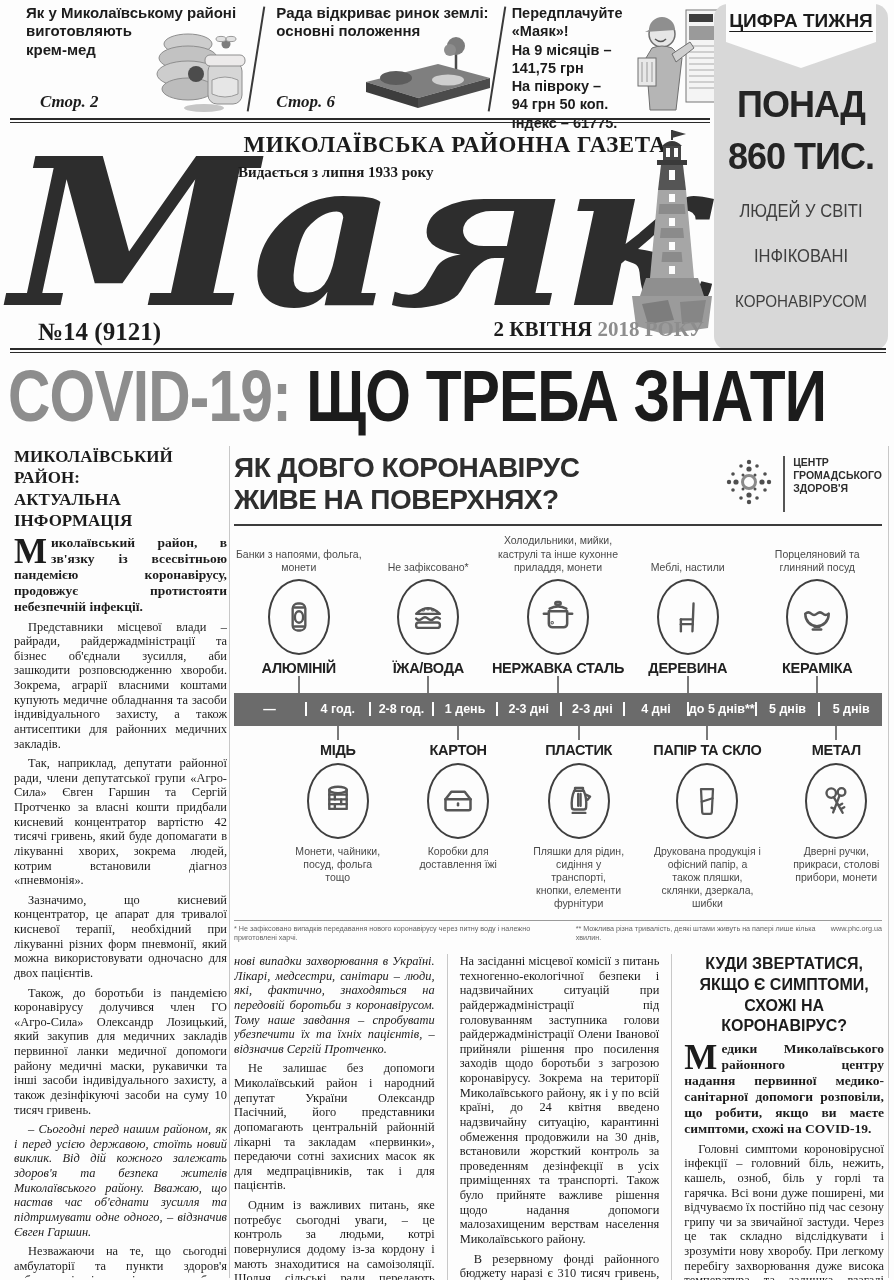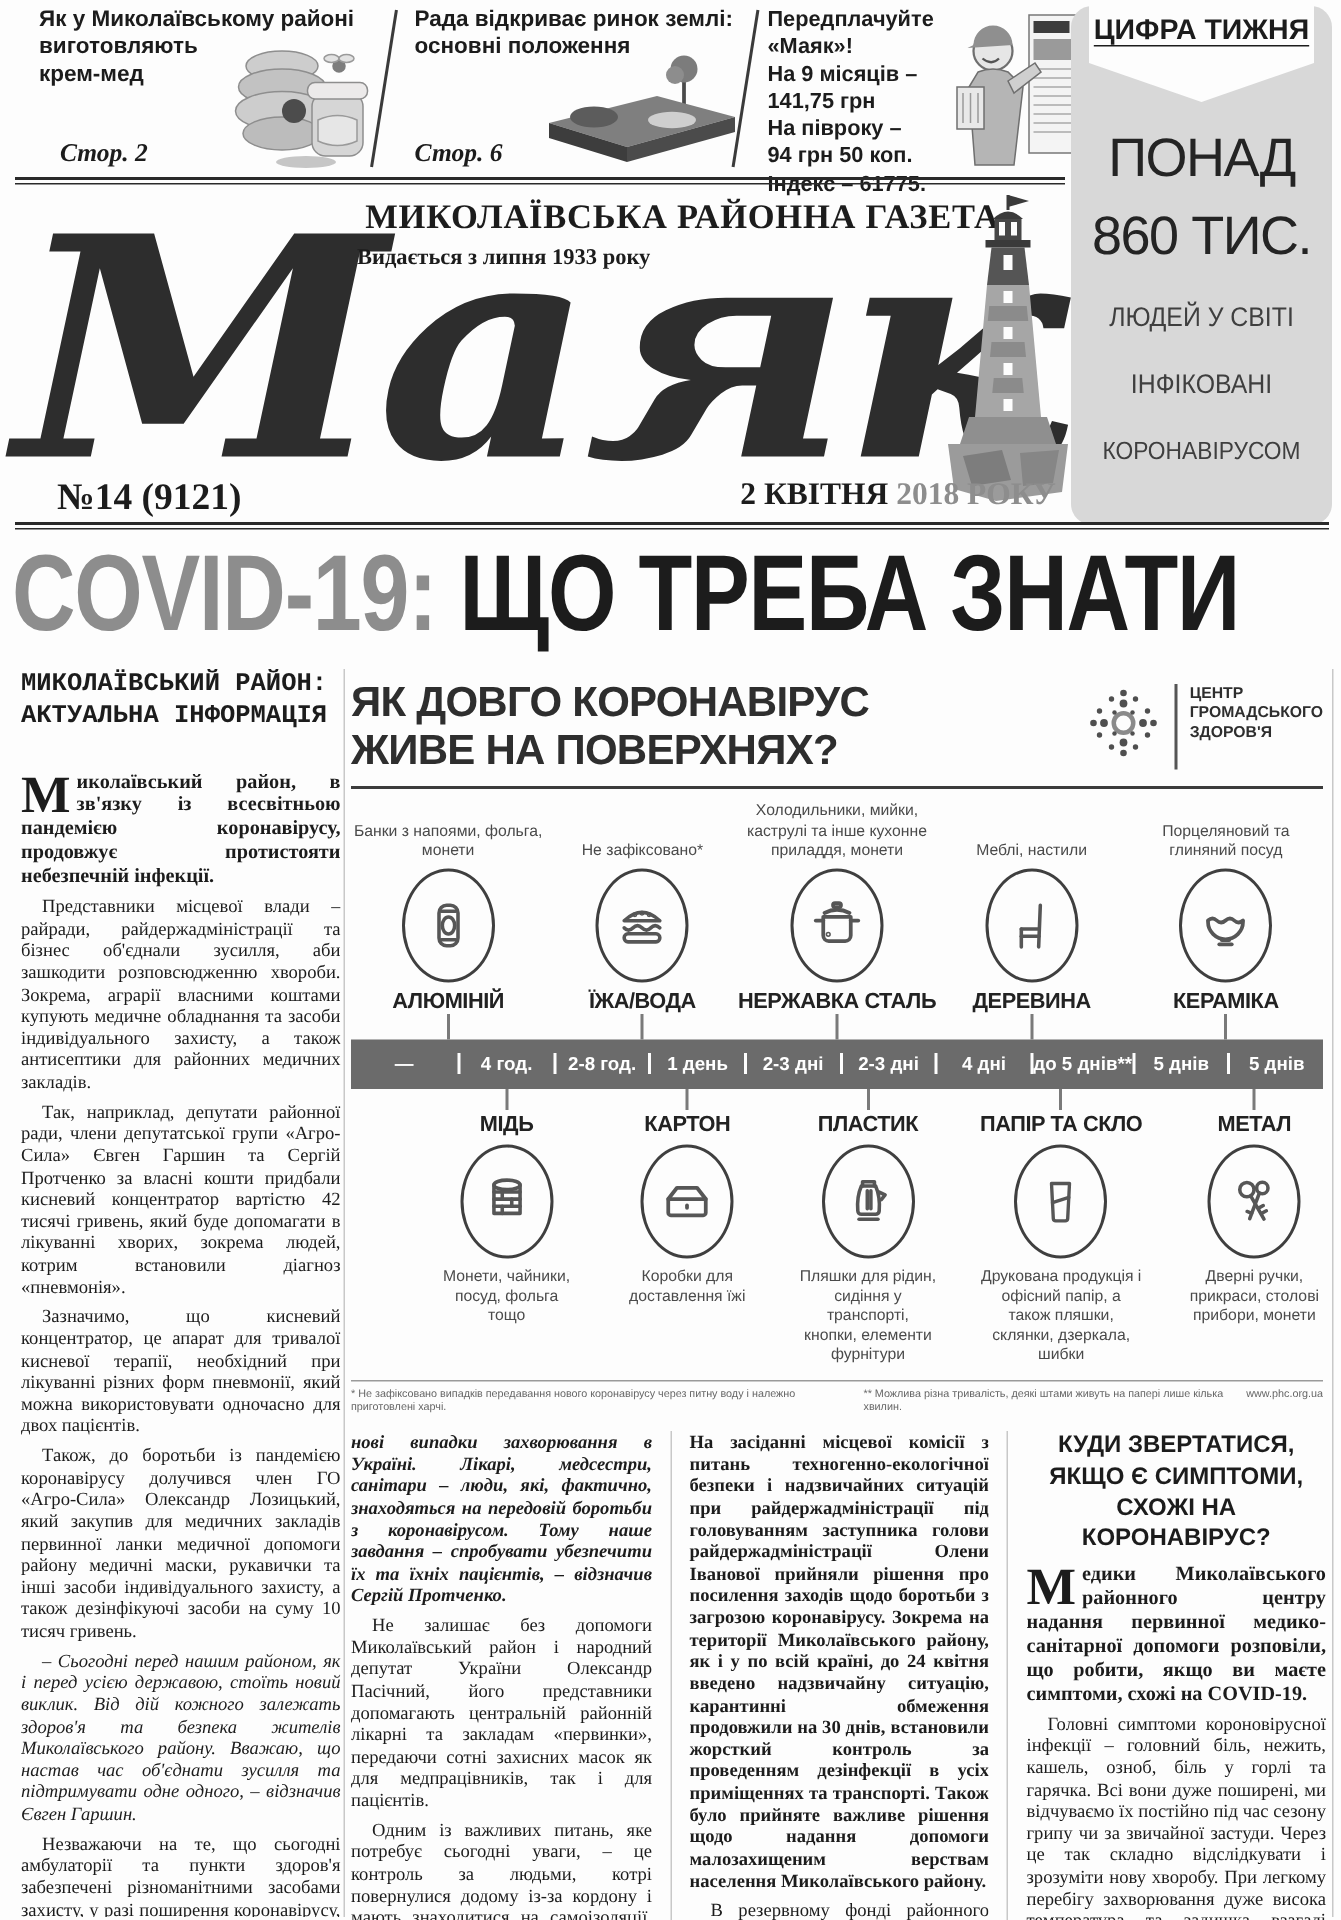--- a/index.html
+++ b/index.html
@@ -25,21 +25,21 @@
   
   .week { position:absolute; left:714px; top:4px; width:174px; height:346px; }
   .week-box { position:absolute; inset:0; background:#d8d8d8; border-radius:14px; }
   .week-white { position:absolute; left:12px; right:12px; top:0; height:38px; background:#fdfdfd; }
   .week-chev { position:absolute; left:12px; right:12px; top:38px; height:26px; background:#fdfdfd;
     clip-path:polygon(0 0,100% 0,50% 100%); }
   .week-heading { position:absolute; top:6px; left:0; width:100%; text-align:center;
     font-family:"Liberation Sans",sans-serif; font-weight:bold; font-size:19px;
     text-decoration:underline; text-underline-offset:4px; }
   .week-big { position:absolute; width:100%; text-align:center; font-family:"Liberation Sans",sans-serif;
-    font-weight:normal; font-size:36px; letter-spacing:-1px; color:#242424; }
+    font-weight:bold; font-size:36px; letter-spacing:-1px; color:#242424; }
   .wb1 { top:80px; } .wb2 { top:132px; }
   .week-sub { position:absolute; width:100%; text-align:center; font-family:"Liberation Sans",sans-serif;
     font-size:18px; color:#3f3f3f; transform:scaleX(.92); }
   .ws0 { top:197px; } .ws1 { top:242px; } .ws2 { top:288px; font-size:16.5px; }
   
   .rule2 { border-top:2px solid #2a2a2a; border-bottom:1px solid #2a2a2a; height:5px; }
   .mast-rule-top { position:absolute; left:10px; top:118px; width:700px; }
   .mast-rule-bot { position:absolute; left:10px; top:348px; width:876px; }
   .masthead { position:absolute; left:10px; top:124px; width:700px; height:224px; }
   .tagline { position:absolute; left:210px; top:8px; width:470px; text-align:center;
@@ -53,23 +53,23 @@
   .dateline { position:absolute; right:6px; bottom:6px; font-weight:bold; font-size:21px; }
   .dateline .yr { color:#8d8d8d; }
   
   .bigline { position:absolute; left:8px; top:354px; width:886px; height:86px;
     font-family:"Liberation Sans",sans-serif; font-weight:bold; font-size:72px; line-height:84px;
     white-space:nowrap; transform:scaleX(.815); transform-origin:left center; letter-spacing:-1px; }
   .bigline .gr { color:#8d8d8d; }
   
   .vsep { position:absolute; width:1px; background:#c8c8c8; }
   .leftcol { position:absolute; left:14px; top:446px; width:213px; height:832px; overflow:hidden; }
-  .art-h { font-family:Liberation Mono, monospace; font-weight:bold; font-size:17px; line-height:1.25; margin-bottom:24px; }
+  .art-h { font-family:Liberation Serif, serif; font-weight:bold; font-size:17px; line-height:1.25; margin-bottom:4px; }
   .body-p { font-size:12.4px; line-height:1.18; text-align:justify; text-indent:14px; margin-bottom:5px; }
-  .body-p.noind { text-indent:0;font-weight:bold; }
+  .body-p.noind { text-indent:0; }
   .body-p.lead { font-weight:bold; font-size:13.5px; text-indent:0; }
   .body-p.it { font-style:italic; }
   .dropcap { float:left; font-size:35px; line-height:.82; font-weight:bold; padding:3px 4px 0 0; }
   
   .ig { position:absolute; left:234px; top:452px; width:648px; height:498px;
     font-family:"Liberation Sans",sans-serif; }
   .ig-head { display:flex; justify-content:space-between; align-items:flex-start; }
   .ig-title { font-weight:bold; font-size:28px; line-height:1.15; color:#2e2e2e; letter-spacing:-.5px; }
   .ig-logo { display:flex; gap:8px; margin-top:4px; }
   .ig-logo-txt { border-left:2px solid #555; padding-left:8px; font-weight:bold; font-size:10.5px;

